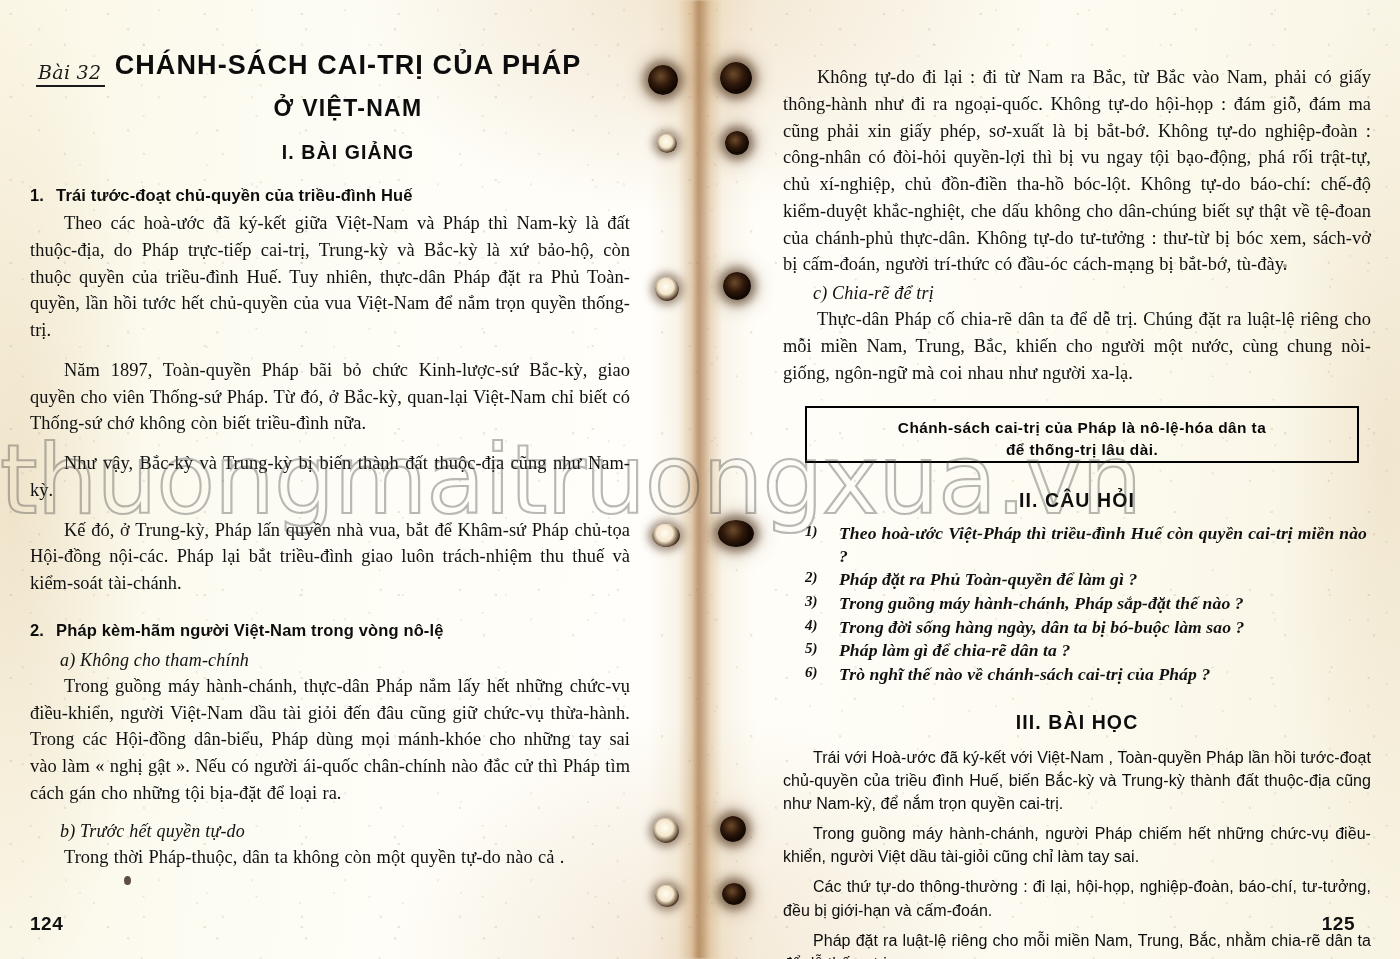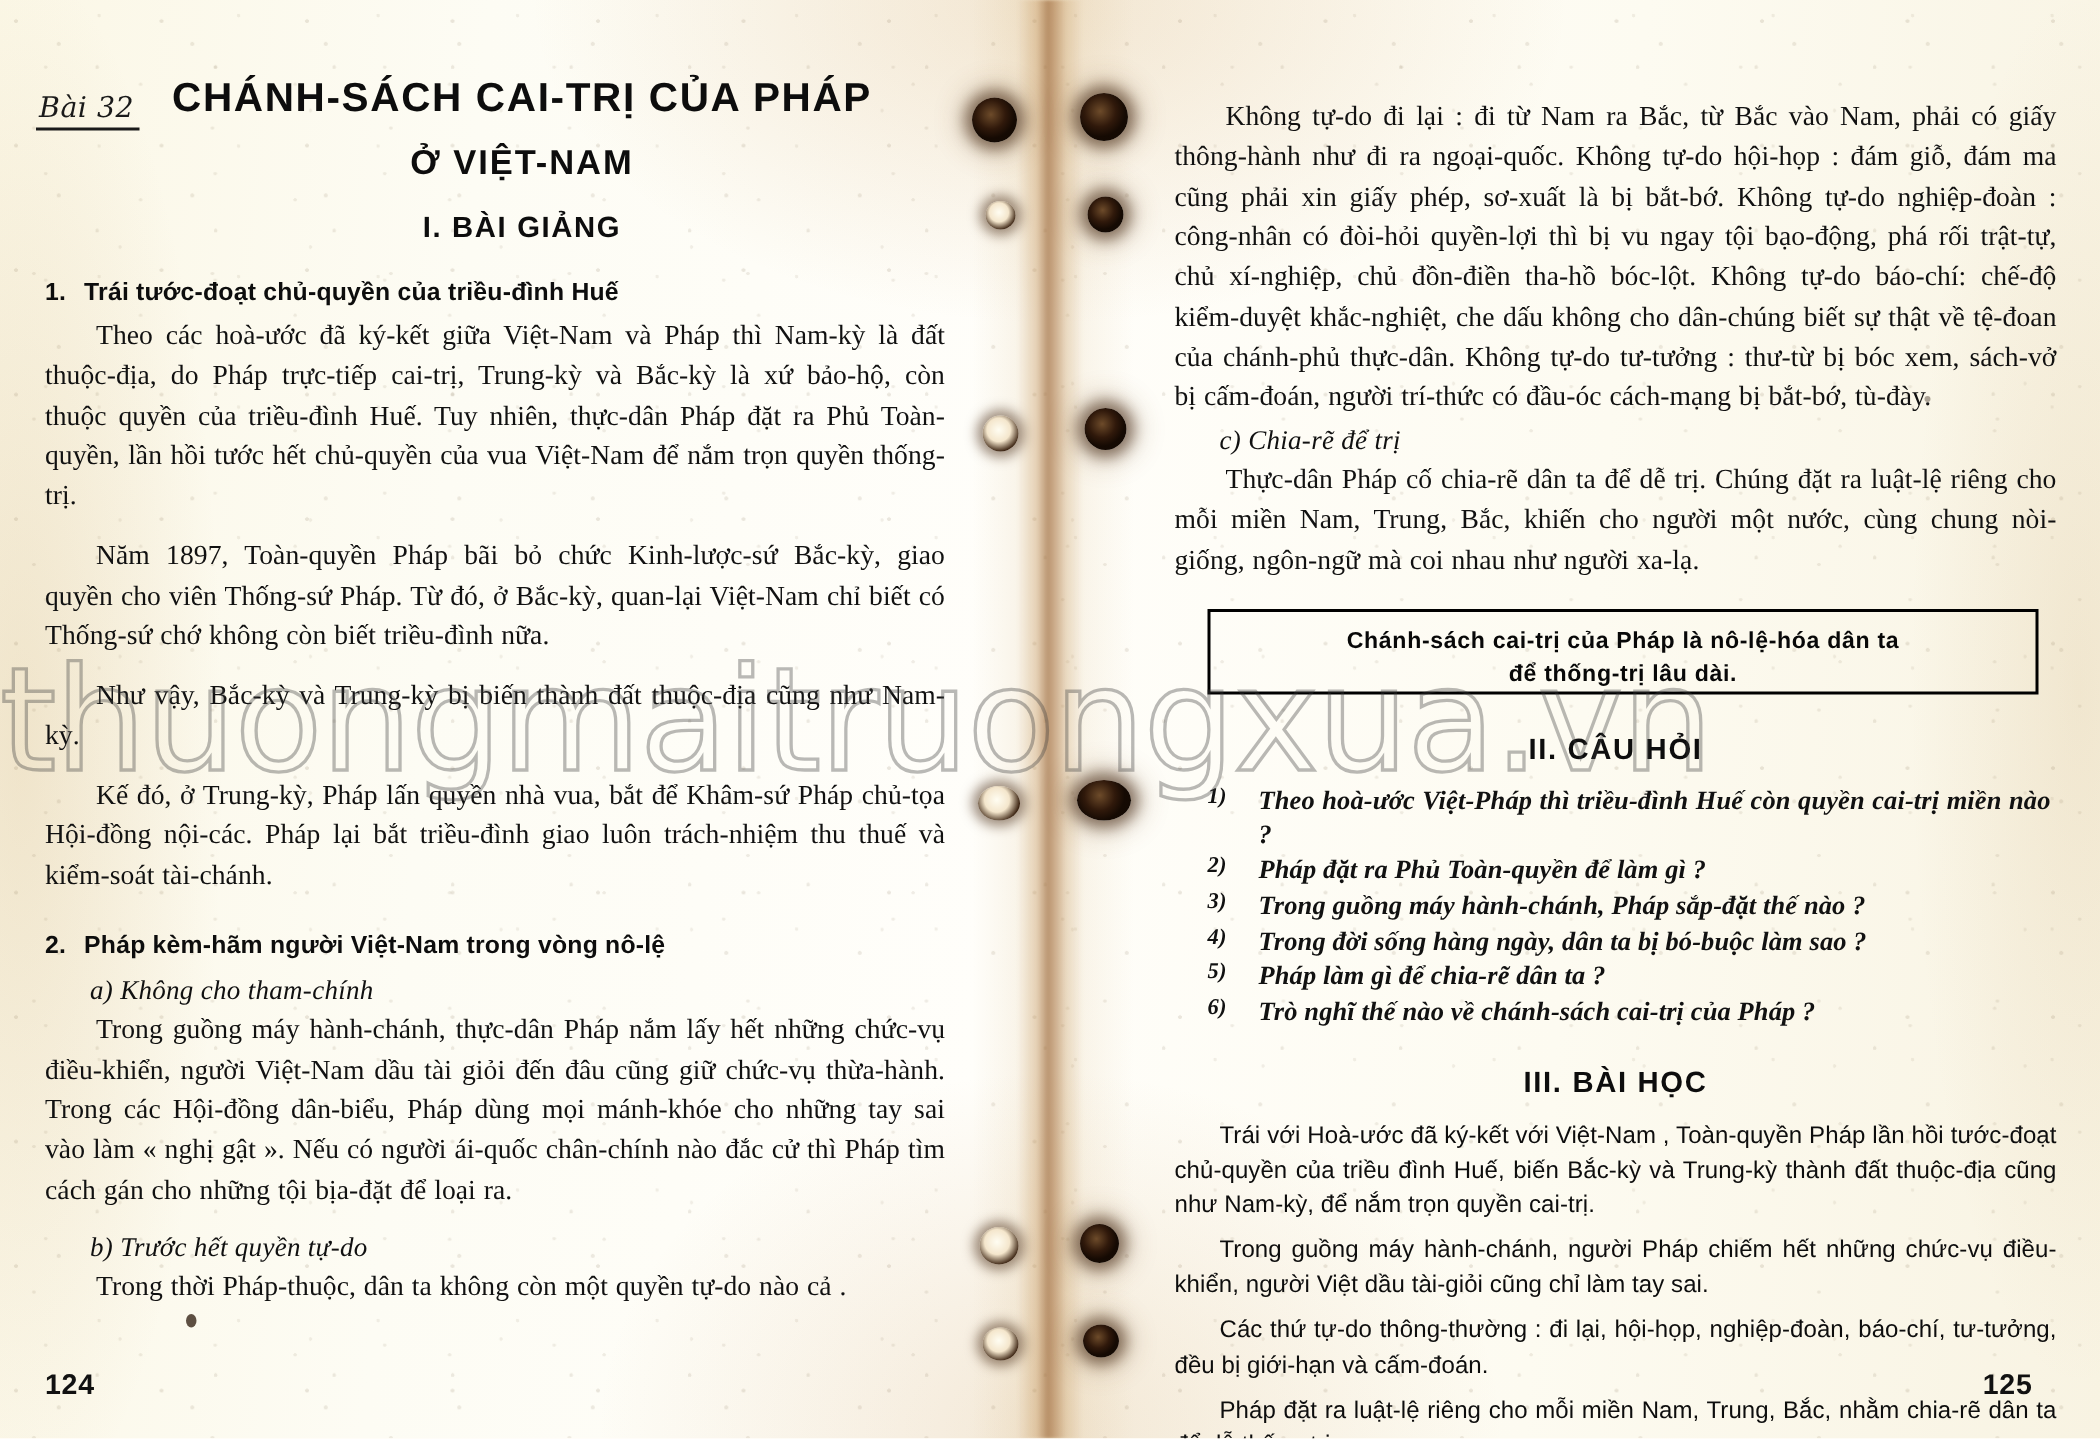--- a/index.html
+++ b/index.html
@@ -88,21 +88,21 @@
     position: absolute;
     top: 0;
     height: 705px;
   }
   .col-left  { left: 30px;  width: 600px; }
   .col-right { left: 783px; width: 588px; }
 
   
   .lesson-tag {
     position: absolute;
-    left: 24px; top: 63px;
+    left: 36px; top: 63px;
     font-family: "DejaVu Serif", serif;
     font-style: italic;
     font-size: 19px;
     letter-spacing: .3px;
     color: #1a1a1a;
     border-bottom: 2.4px solid #1a1a1a;
     padding: 0 4px 2px 2px;
     line-height: 1.05;
   }
   .title-main, .title-sub, .sec-head {

